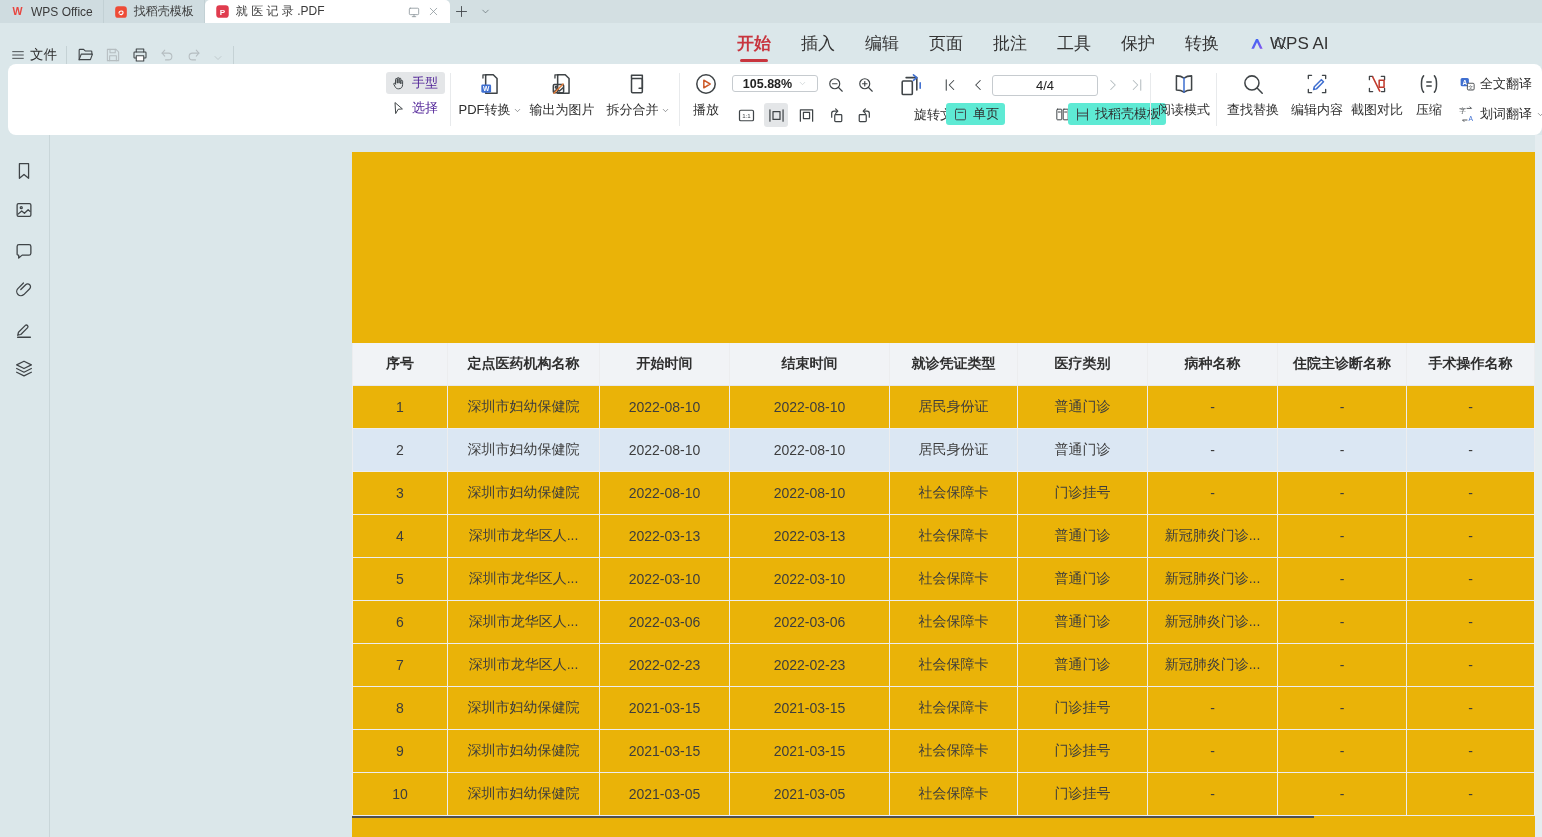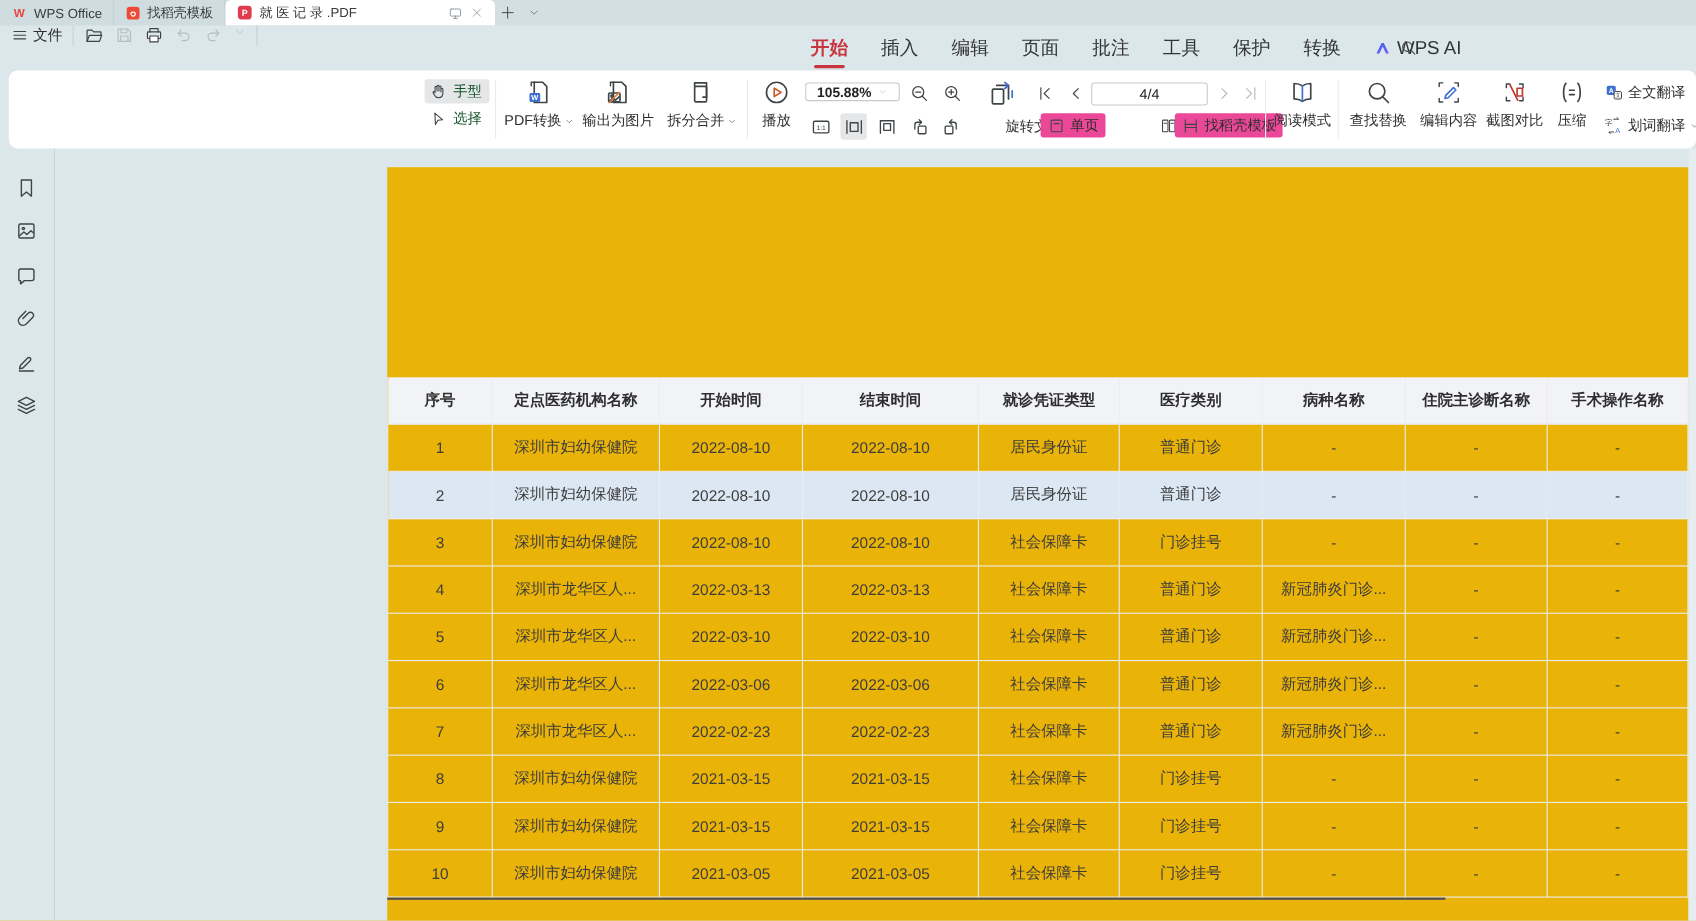--- a/index.html
+++ b/index.html
@@ -12,44 +12,44 @@
   
   .tabbar { position:absolute; top:0; left:0; right:0; height:23px; background:#d3dfe2; display:flex; align-items:stretch; }
   .tab { display:flex; align-items:center; gap:6px; padding:0 10px; font-size:12px; color:#3a3a3a; background:#cfdce0; border-right:1px solid #c2d0d4; cursor:default; }
   .tab.active { background:#ffffff; border-right:none; border-radius:5px 5px 0 0; width:245px; }
   .tab .title { white-space:nowrap; }
   .tab.active .title { flex:1; }
   .tab-ctl { display:flex; align-items:center; justify-content:center; width:24px; color:#556064; }
 
   
   .menurow { position:absolute; top:23px; left:0; right:0; height:41px; }
-  .quickbar { position:absolute; left:10px; top:0; height:41px; display:flex; align-items:flex-start; gap:9px; }
+  .quickbar { position:absolute; left:10px; top:0; height:41px; display:flex; align-items:flex-end; gap:9px; }
   .qbtn { display:flex; align-items:center; gap:4px; font-size:13.5px; color:#2e2e2e; }
   .vdiv-s { width:1px; height:18px; background:#c5d2d5; }
   .menulist { position:absolute; left:737px; top:0; height:41px; display:flex; align-items:center; gap:30px; }
   .menu-item { font-size:17px; color:#333; position:relative; height:41px; display:flex; align-items:center; }
   .menu-item.active { color:#c8353e; font-weight:bold; }
   .menu-item.active::after { content:""; position:absolute; left:50%; transform:translateX(-50%); bottom:2px; width:28px; height:3px; background:#c8353e; border-radius:2px; }
   .menu-search { position:absolute; left:1272px; top:12px; }
 
   
   .panel { position:absolute; left:8px; top:64px; width:1534px; height:71px; background:#fff; border-radius:8px; }
   .pdiv { position:absolute; top:9px; width:1px; height:53px; background:#e8eaec; }
   .togglecol { position:absolute; left:378px; top:8px; display:flex; flex-direction:column; gap:3px; }
-  .togglerow { display:flex; align-items:center; gap:5px; font-size:13px; color:#14532d; padding:2px 7px 2px 4px; border-radius:3px; }
+  .togglerow { display:flex; align-items:center; gap:5px; font-size:13px; color:#4c1d95; padding:2px 7px 2px 4px; border-radius:3px; }
   .togglerow.on { background:#e4e6e8; }
   .bigbtn { position:absolute; top:7px; display:flex; flex-direction:column; align-items:center; gap:4px; font-size:13px; color:#2e2e2e; }
   .bigbtn .lbl { display:flex; align-items:center; gap:2px; white-space:nowrap; }
   .boxfield { position:absolute; border:1px solid #c6cbcf; border-radius:3px; background:#fff; display:flex; align-items:center; justify-content:center; font-size:12.5px; color:#222; }
   .sicon { position:absolute; }
   .viewic { position:absolute; top:39px; width:24px; height:24px; display:flex; align-items:center; justify-content:center; border-radius:3px; }
   .viewic.on { background:#e4e6e8; }
   .rlabel { position:absolute; top:42px; font-size:13px; color:#2e2e2e; white-space:nowrap; display:flex; align-items:center; gap:4px; }
   .pill { padding:2px 6px; border-radius:3px; top:39px; }
-  .pill.on { background:#ec4899; }
+  .pill.on { background:#5eead4; }
 
   
   .sidebar-line { position:absolute; left:49px; top:135px; bottom:0; width:1px; background:#c9d6d9; }
   .side-ic { position:absolute; left:13px; width:22px; height:22px; }
 
   
   .page { position:absolute; left:352px; top:152px; width:1183px; height:685px; background:#eab308; }
   .scrolltrack { position:absolute; left:1535px; top:135px; bottom:0; width:7px; background:#e5edf0; }
 
   

